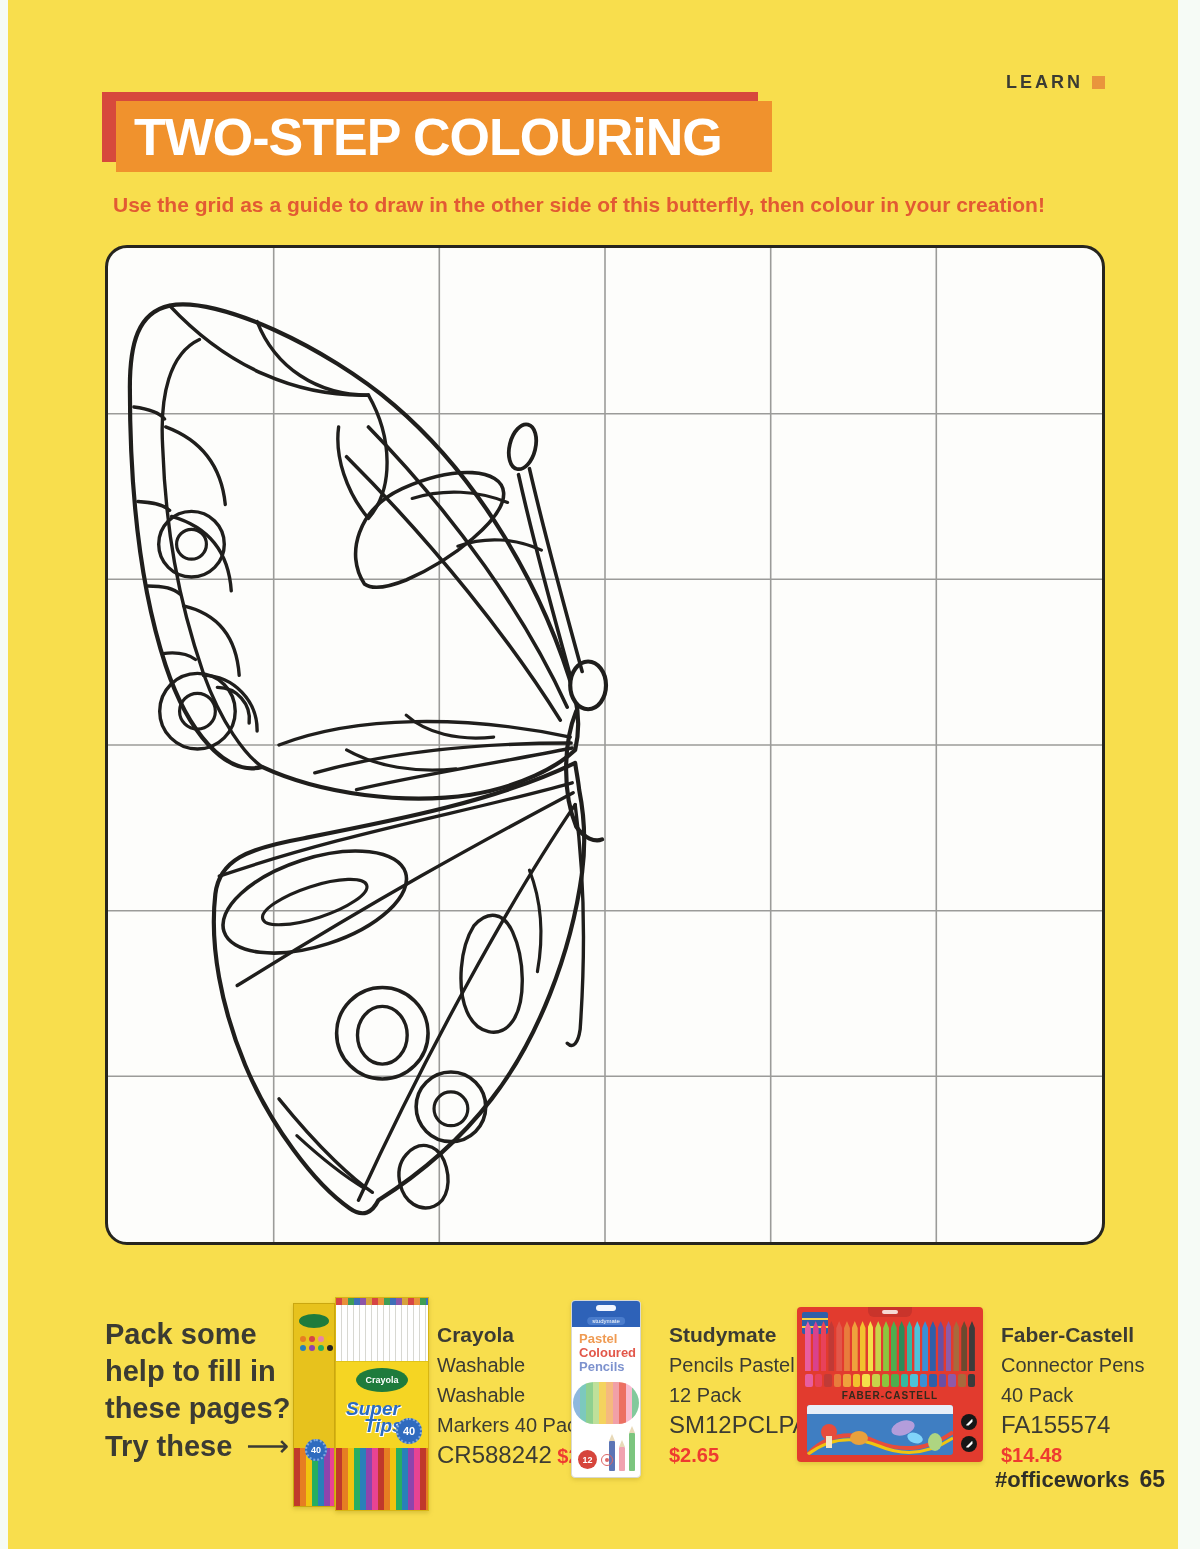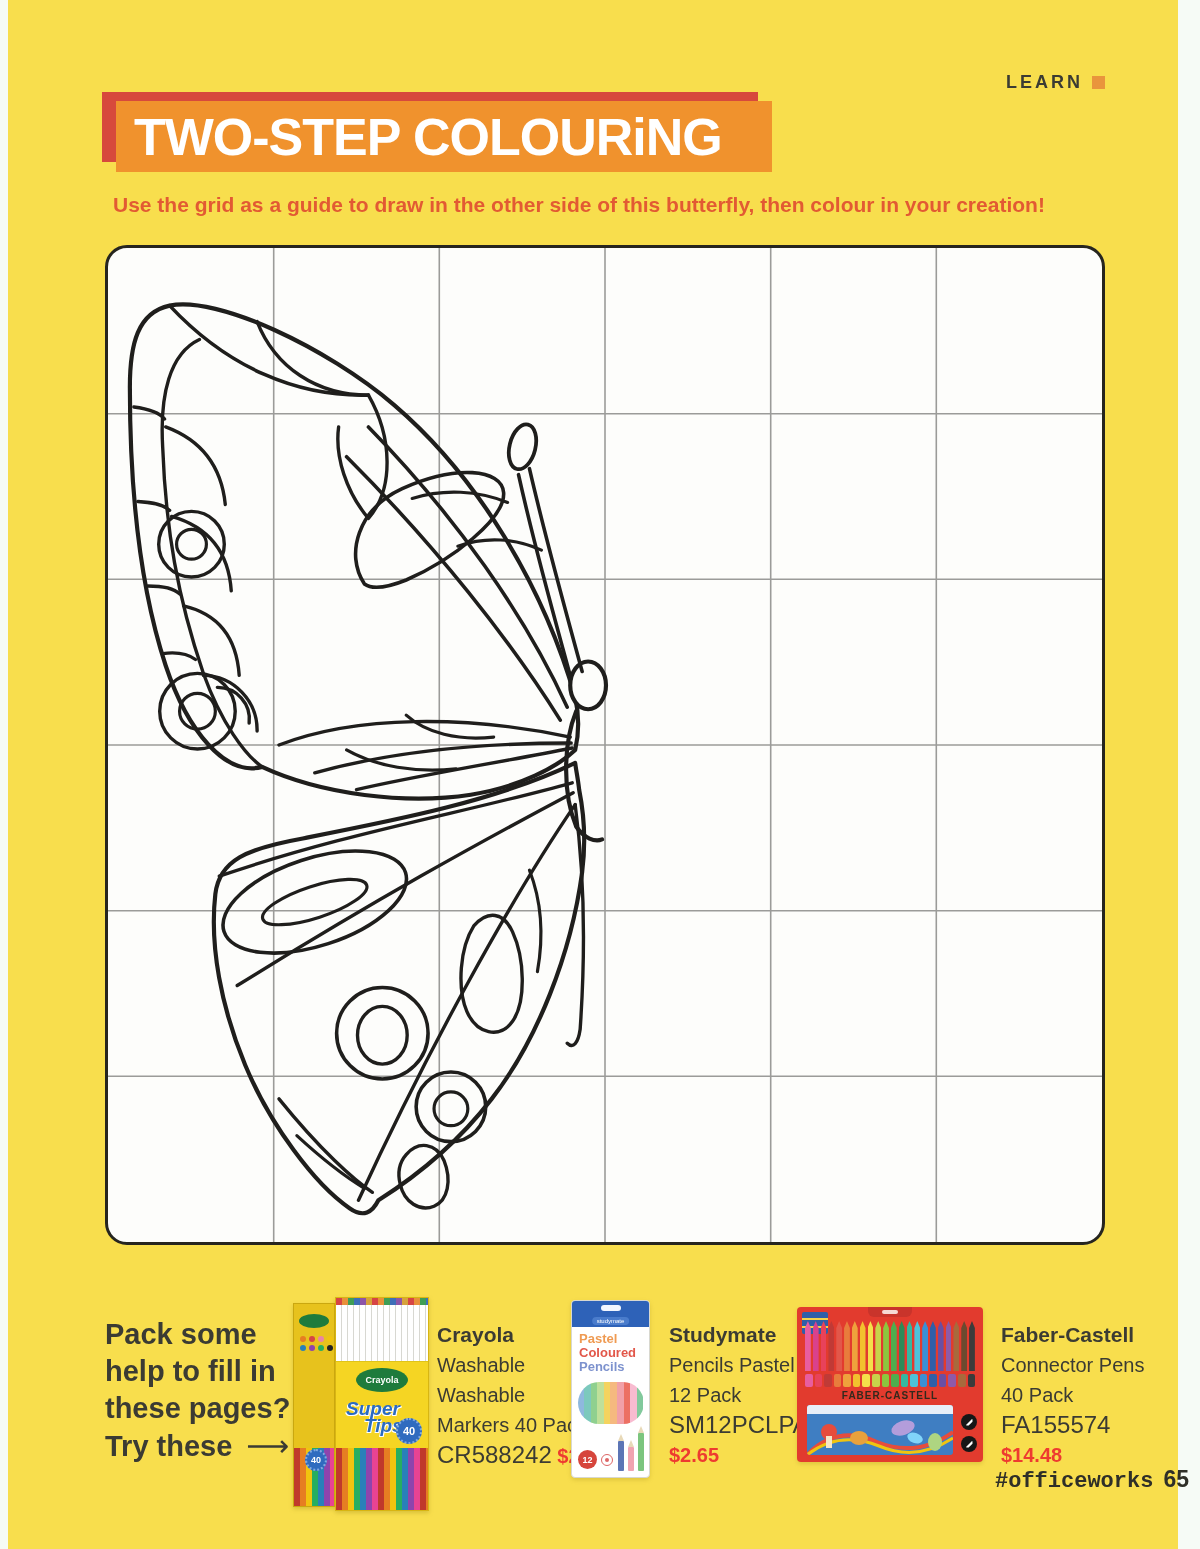--- a/index.html
+++ b/index.html
@@ -45,27 +45,27 @@
       background:repeating-linear-gradient(90deg,#d64545 0 6px,#e8903a 6px 12px,#3f9e55 12px 18px,#3e6fb8 18px 24px,#8d55a8 24px 30px,#d6a23c 30px 36px);}
   .cr-mid{flex:1;position:relative;}
   .cr-logo{position:absolute;left:50%;transform:translateX(-50%);top:6px;width:52px;height:24px;background:#1E7B3C;
       border-radius:50%;color:#fff;font-size:9px;font-weight:700;display:flex;align-items:center;justify-content:center;}
   .cr-super{position:absolute;left:10px;top:38px;font-size:19px;font-weight:800;font-style:italic;color:#2B6BC0;
       text-shadow:1px 1px 0 #fff,-1px 1px 0 #fff;line-height:17px;}
   .cr-super .t2{display:block;margin-left:18px;}
   .stripe-band{height:62px;background:repeating-linear-gradient(90deg,
       #c0392b 0 6px,#e67e22 6px 12px,#f1c40f 12px 18px,#27ae60 18px 24px,#2980b9 24px 30px,#8e44ad 30px 36px,#e84393 36px 42px);}
   .cr-badge{position:absolute;width:26px;height:26px;background:#2F6BBF;border-radius:50%;color:#fff;font-size:11px;
-      font-weight:800;display:flex;align-items:center;justify-content:center;border:2px dotted #7fa8e0;margin-top:10px;}
+      font-weight:800;display:flex;align-items:center;justify-content:center;border:2px dotted #7fa8e0;}
   .cr-side .mini-logo{width:30px;height:14px;background:#1E7B3C;border-radius:50%;margin:10px auto 4px;}
   .cr-dots{display:grid;grid-template-columns:repeat(4,1fr);gap:3px;padding:4px 6px;}
   .cr-dots i{width:6px;height:6px;border-radius:50%;display:block;}
 
   
-  .studymate{position:absolute;left:571px;top:1300px;width:79px;height:178px;background:#ffffff;border-radius:4px;
+  .studymate{position:absolute;left:571px;top:1300px;width:70px;height:178px;background:#ffffff;border-radius:4px;
       border:1px solid #d8d8d0;overflow:hidden;filter:drop-shadow(0 2px 2px rgba(120,100,0,.2));}
   .sm-top{height:26px;background:#2E62B8;position:relative;}
   .sm-slot{position:absolute;left:50%;top:4px;transform:translateX(-50%);width:20px;height:6px;background:#f2f6ff;border-radius:3px;}
   .sm-pill{position:absolute;left:50%;bottom:2px;transform:translateX(-50%);font-size:6px;color:#fff;background:#4a7ccc;
       padding:1px 5px;border-radius:4px;white-space:nowrap;}
   .sm-words{padding:5px 0 0 7px;font-size:13px;font-weight:800;line-height:14px;}
   .sm-cloud{position:relative;width:66px;height:42px;margin:8px auto 0;border-radius:21px;overflow:hidden;
       background:#fff;}
   .sm-cloud .bars{position:absolute;inset:0;display:flex;}
   .sm-cloud .bars i{flex:1;display:block;}
@@ -96,21 +96,21 @@
   .fc-caps i{flex:1;display:block;border-radius:2px;}
   .fc-logo{position:absolute;left:0;right:0;top:83px;text-align:center;font-size:10px;font-weight:800;
       letter-spacing:1px;color:#33291c;}
   .fc-panel{position:absolute;left:10px;right:30px;bottom:7px;height:50px;background:#3F7EC2;border-radius:3px;overflow:hidden;}
   .fc-panel .strip{height:9px;background:rgba(255,255,255,.88);}
   .fc-badges{position:absolute;right:6px;bottom:10px;display:flex;flex-direction:column;gap:6px;}
   .fc-badges i{width:16px;height:16px;border-radius:50%;background:#161616;display:flex;align-items:center;justify-content:center;}
   .fc-badges i::after{content:"";width:7px;height:7px;background:#fff;border-radius:1px;clip-path:polygon(0 100%,100% 0,100% 45%,45% 100%);}
 
   .footer{position:absolute;left:995px;top:1466px;display:flex;align-items:baseline;gap:10px;color:#2F2F28;}
-  .footer .tag{font-size:22px;font-weight:800;font-family:Liberation Mono, monospace;}
+  .footer .tag{font-size:22px;font-weight:800;}
   .footer .num{font-size:23px;font-weight:800;text-align:right;}
 </style>
 </head>
 <body>
 
 <div id="stage">
   <div class="page"></div>
 
   <div class="learn">
     <span class="learn-text">LEARN</span>

